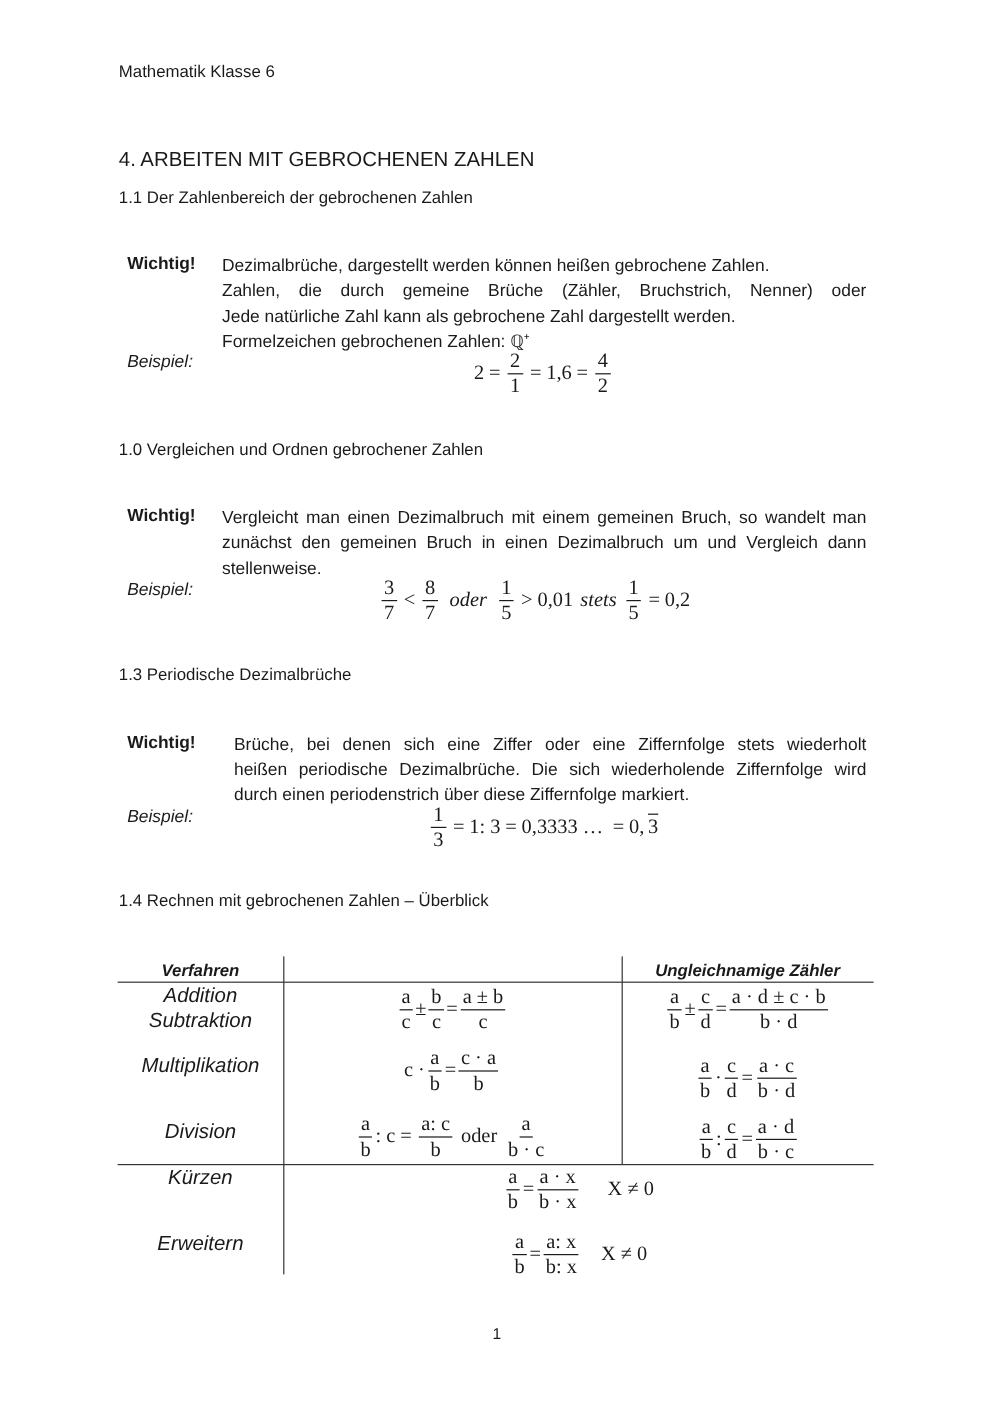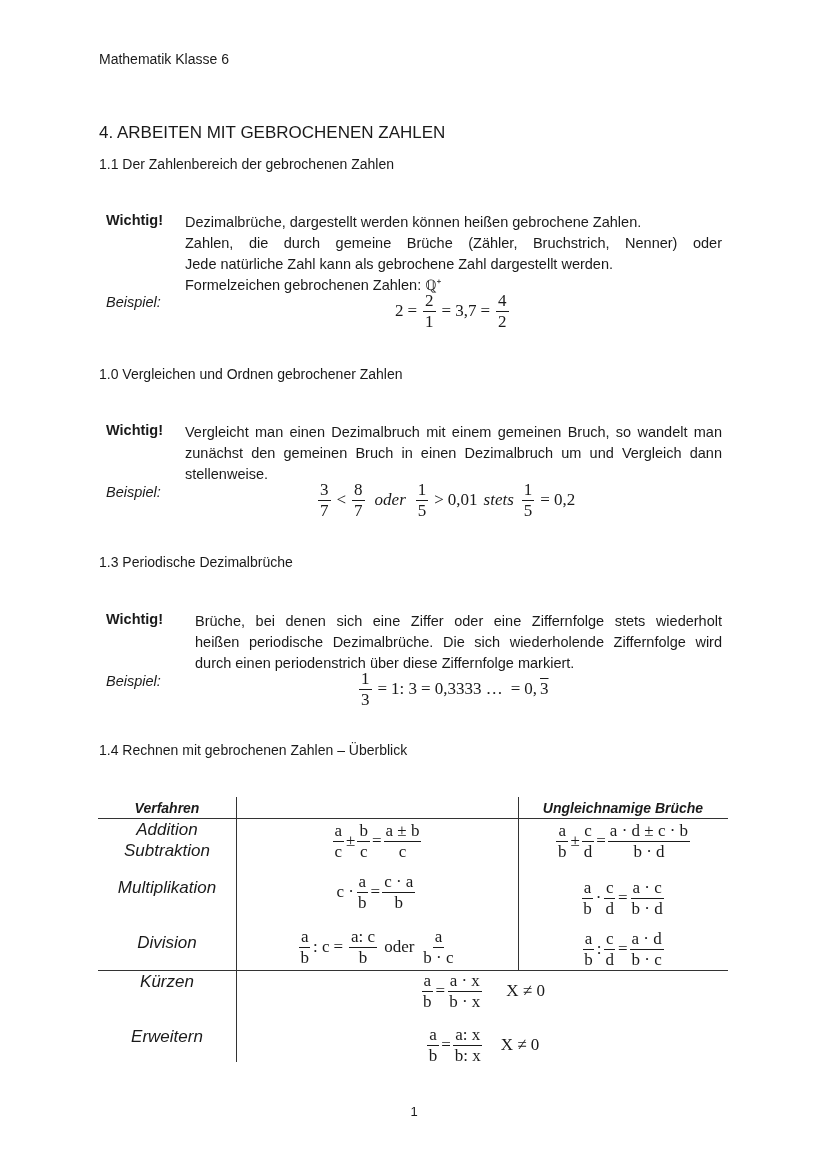--- a/index.html
+++ b/index.html
@@ -52,21 +52,21 @@
 <div class="abs label-beispiel" style="top:294px">Beispiel:</div>
 <div class="abs" style="left:395px; top:292px">
   <span class="math">
     <span>2</span>
     <span class="op">=</span>
     <span class="frac">
         <span class="num">2</span>
         <span class="den">1</span>
       </span>
     <span class="op">=</span>
-    <span>3,7</span>
+    <span>1,6</span>
     <span class="op">=</span>
     <span class="frac">
         <span class="num">4</span>
         <span class="den">2</span>
       </span>
   </span>
 </div>
 
 <div class="abs h2" style="top:366px">1.0 Vergleichen und Ordnen gebrochener Zahlen</div>
 <div class="abs label-wichtig" style="top:422px">Wichtig!</div>
@@ -131,21 +131,21 @@
 <div class="abs h2" style="top:742px">1.4 Rechnen mit gebrochenen Zahlen – Überblick</div>
 
 <div class="abs tbl">
 
   <div class="hline" style="top:21px; width:630px"></div>
   <div class="hline" style="top:173px; width:630px"></div>
   <div class="vline" style="left:138px; top:0; height:265px"></div>
   <div class="vline" style="left:420px; top:0; height:173px"></div>
 
   <div class="th" style="left:0; width:138px; top:3px">Verfahren</div>
-  <div class="th" style="left:420px; width:210px; top:3px">Ungleichnamige Brüche</div>
+  <div class="th" style="left:420px; width:210px; top:3px">Ungleichnamige Zähler</div>
 
   <div class="rowlabel" style="top:22px">Addition</div>
   <div class="rowlabel" style="top:43px">Subtraktion</div>
   <div class="rowlabel" style="top:80px">Multiplikation</div>
   <div class="rowlabel" style="top:135px">Division</div>
   <div class="rowlabel" style="top:174px">Kürzen</div>
   <div class="rowlabel" style="top:229px">Erweitern</div>
 
   <div class="cell" style="left:138px; width:282px; top:22px; height:44px">
     <span class="math it">

